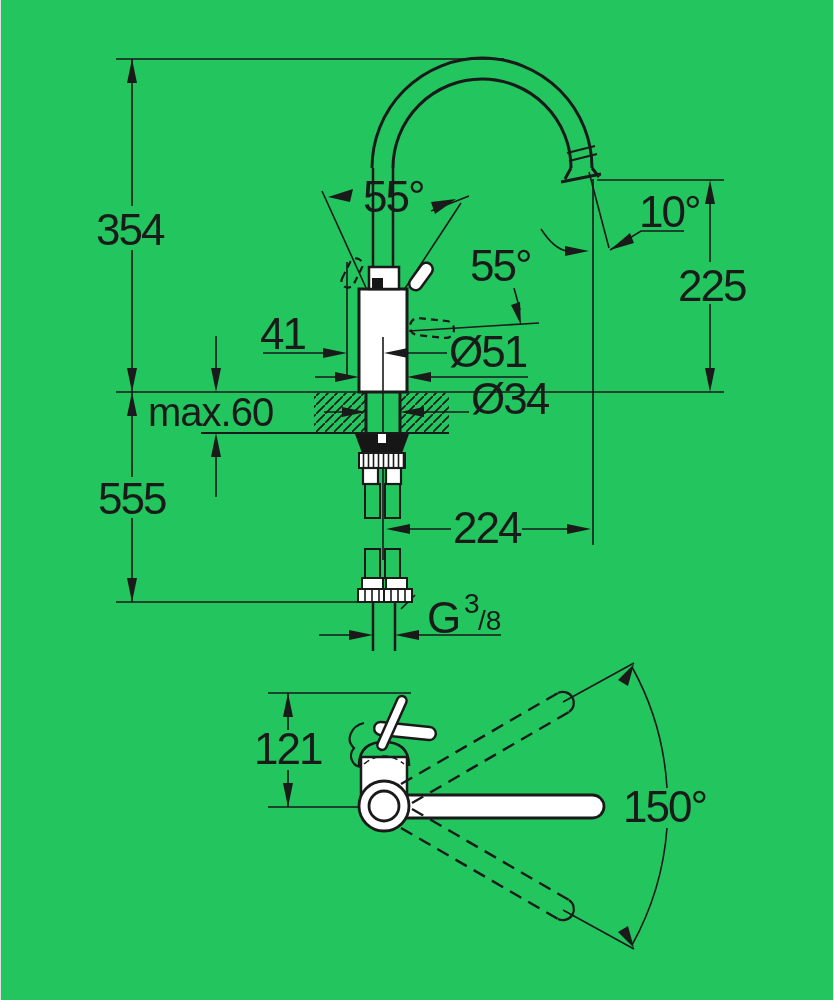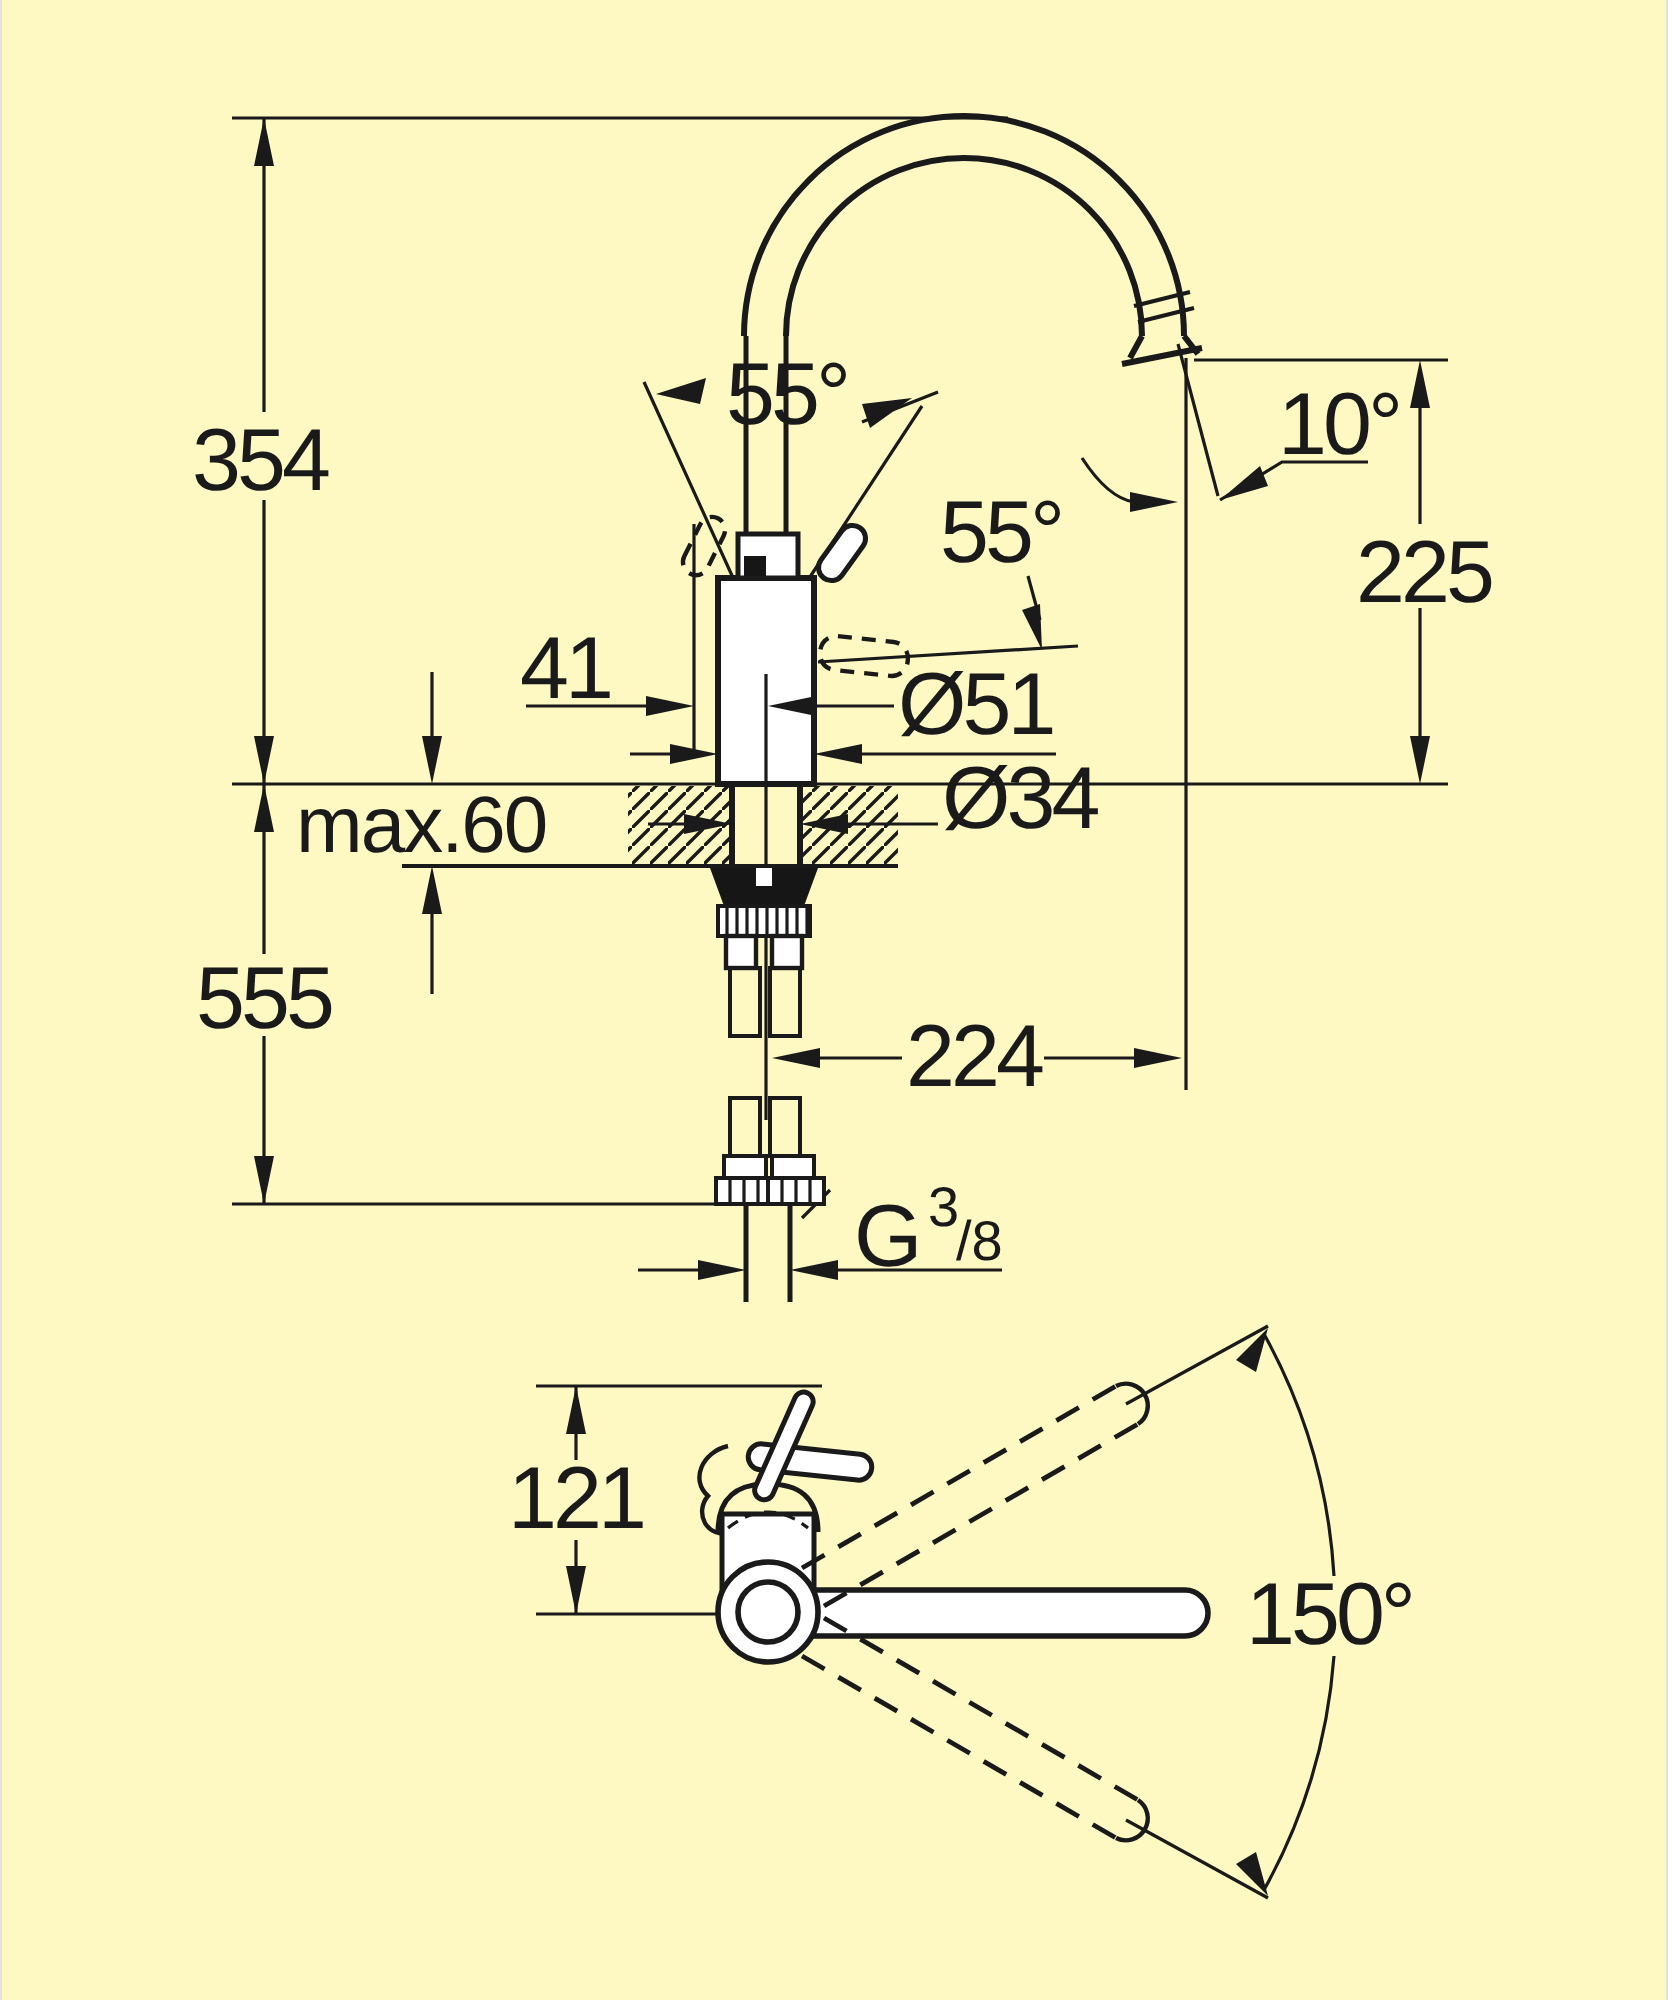--- a/index.html
+++ b/index.html
@@ -1,16 +1,16 @@
 <!DOCTYPE html>
 <html><head>
 <meta charset="utf-8">
 <style>
   html,body{margin:0;padding:0;background:#f4f4f4;}
-  #stage{position:relative;width:834px;height:1000px;background:#fef9c3;
+  #stage{position:relative;width:834px;height:1000px;background:#22c55e;
          border-left:1px solid #e2e2e2;border-right:1px solid #e2e2e2;box-sizing:border-box;
          font-family:"Liberation Sans",sans-serif;}
   svg{display:block}
   text{fill:#1a1a1a;font-family:"Liberation Sans",sans-serif;}
   .num{font-size:44px;letter-spacing:-2px;}
   .num40{font-size:40px;letter-spacing:-1px;}
   .numG{font-size:44px;}
   .sup{font-size:28px;}
   .ln{stroke:#1a1a1a;fill:none;}
   .thin{stroke-width:1.6;}

